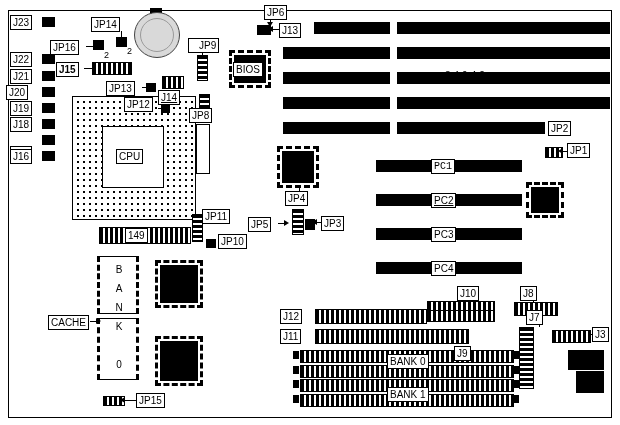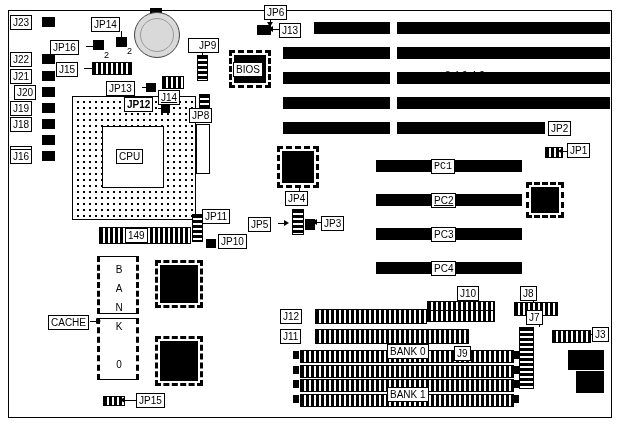--- a/index.html
+++ b/index.html
@@ -39,40 +39,40 @@
 
 <div class="stage">
   <div class="board"></div>
 
   <div class="lbl" style="left:10px;top:15px;">J23</div>
   <div class="blk" style="left:42px;top:17px;width:13px;height:10px;"></div>
   <div class="lbl" style="left:10px;top:52px;">J22</div>
   <div class="blk" style="left:42px;top:54px;width:13px;height:10px;"></div>
   <div class="lbl" style="left:10px;top:69px;">J21</div>
   <div class="blk" style="left:42px;top:71px;width:13px;height:10px;"></div>
-  <div class="lbl" style="left:14px;top:85px;">J20</div>
+  <div class="lbl" style="left:6px;top:85px;">J20</div>
   <div class="blk" style="left:42px;top:87px;width:13px;height:10px;"></div>
   <div class="lbl" style="left:10px;top:101px;">J19</div>
   <div class="blk" style="left:42px;top:103px;width:13px;height:10px;"></div>
   <div class="lbl" style="left:10px;top:117px;">J18</div>
   <div class="blk" style="left:42px;top:119px;width:13px;height:10px;"></div>
   <div class="lbl" style="left:10px;top:146px;">J17</div>
   <div class="blk" style="left:42px;top:135px;width:13px;height:10px;"></div>
   <div class="lbl" style="left:10px;top:149px;text-align:right;">J16</div>
   <div class="blk" style="left:42px;top:151px;width:13px;height:10px;"></div>
 
   <div class="lbl" style="left:91px;top:17px;">JP14</div>
   <div class="lead" style="left:121px;top:31px;width:1px;height:6px;"></div>
   <div class="lbl" style="left:50px;top:40px;">JP16</div>
   <div class="lead" style="left:86px;top:46px;width:7px;height:1px;"></div>
   <div class="blk" style="left:93px;top:40px;width:11px;height:10px;"></div>
   <div class="blk" style="left:116px;top:37px;width:11px;height:10px;"></div>
   <div class="txt" style="left:104px;top:50px;font-size:9px;">2</div>
   <div class="txt" style="left:127px;top:46px;font-size:9px;">2</div>
-  <div class="lbl" style="left:56px;top:62px;">J15</div>
+  <div class="lbl" style="left:56px;top:62px;font-weight:bold;">J15</div>
   <div class="lead" style="left:84px;top:68px;width:8px;height:1px;"></div>
   <div class="teeth-h" style="left:92px;top:62px;width:38px;height:11px;"></div>
 
   <div class="blk" style="left:150px;top:8px;width:12px;height:7px;"></div>
   <div class="battery" style="left:134px;top:12px;width:44px;height:44px;"></div>
   <div class="battery-inner" style="left:140px;top:18px;width:32px;height:32px;"></div>
 
   <div class="lbl" style="left:188px;top:38px;padding-left:10px;">JP9</div>
   <div class="lead" style="left:202px;top:52px;width:1px;height:3px;"></div>
   <div class="teeth-v" style="left:197px;top:55px;width:9px;height:24px;"></div>
@@ -116,21 +116,21 @@
 
   <div class="pga" style="left:72px;top:96px;width:122px;height:122px;"></div>
   <div class="box" style="left:102px;top:126px;width:60px;height:60px;"></div>
   <div class="lbl" style="left:116px;top:149px;">CPU</div>
 
   <div class="lbl" style="left:106px;top:81px;">JP13</div>
   <div class="lead" style="left:142px;top:87px;width:4px;height:1px;"></div>
   <div class="blk" style="left:146px;top:83px;width:10px;height:9px;"></div>
   <div class="teeth-h" style="left:162px;top:76px;width:20px;height:11px;"></div>
   <div class="lbl" style="left:158px;top:90px;text-decoration:underline;">J14</div>
-  <div class="lbl" style="left:124px;top:97px;font-weight:bold;">JP12</div>
+  <div class="lbl" style="left:124px;top:97px;">JP12</div>
   <div class="lead" style="left:158px;top:108px;width:3px;height:1px;"></div>
   <div class="blk" style="left:161px;top:105px;width:9px;height:8px;"></div>
   <div class="teeth-v" style="left:199px;top:94px;width:9px;height:13px;"></div>
   <div class="lbl" style="left:189px;top:108px;">JP8</div>
   <div class="box" style="left:196px;top:124px;width:12px;height:48px;"></div>
 
   <div class="qfp" style="left:277px;top:146px;width:42px;height:42px;"></div>
   <div class="lbl" style="left:285px;top:191px;">JP4</div>
   <div class="lead" style="left:299px;top:188px;width:1px;height:3px;"></div>
   <div class="teeth-v" style="left:292px;top:209px;width:10px;height:24px;"></div>
@@ -188,21 +188,21 @@
   <div class="teeth-h" style="left:300px;top:365px;width:212px;height:11px;"></div>
   <div class="blk" style="left:293px;top:366px;width:6px;height:8px;"></div>
   <div class="blk" style="left:513px;top:366px;width:6px;height:8px;"></div>
   <div class="teeth-h" style="left:300px;top:379px;width:212px;height:11px;"></div>
   <div class="blk" style="left:293px;top:380px;width:6px;height:8px;"></div>
   <div class="blk" style="left:513px;top:380px;width:6px;height:8px;"></div>
   <div class="teeth-h" style="left:300px;top:394px;width:212px;height:11px;"></div>
   <div class="blk" style="left:293px;top:395px;width:6px;height:8px;"></div>
   <div class="blk" style="left:513px;top:395px;width:6px;height:8px;"></div>
   <div class="lbl" style="left:454px;top:346px;">J9</div>
-  <div class="lbl" style="left:387px;top:344px;">BANK 0</div>
+  <div class="lbl" style="left:387px;top:354px;">BANK 0</div>
   <div class="lbl" style="left:387px;top:387px;">BANK 1</div>
 
   <div class="lbl" style="left:136px;top:393px;">JP15</div>
   <div class="lead" style="left:125px;top:400px;width:11px;height:1px;"></div>
   <div class="ar ar-l" style="left:120px;top:397px;"></div>
   <div class="teeth-h" style="left:103px;top:396px;width:20px;height:8px;"></div>
 
   <div class="blk" style="left:568px;top:350px;width:36px;height:20px;"></div>
   <div class="blk" style="left:576px;top:371px;width:28px;height:22px;"></div>
 </div>

